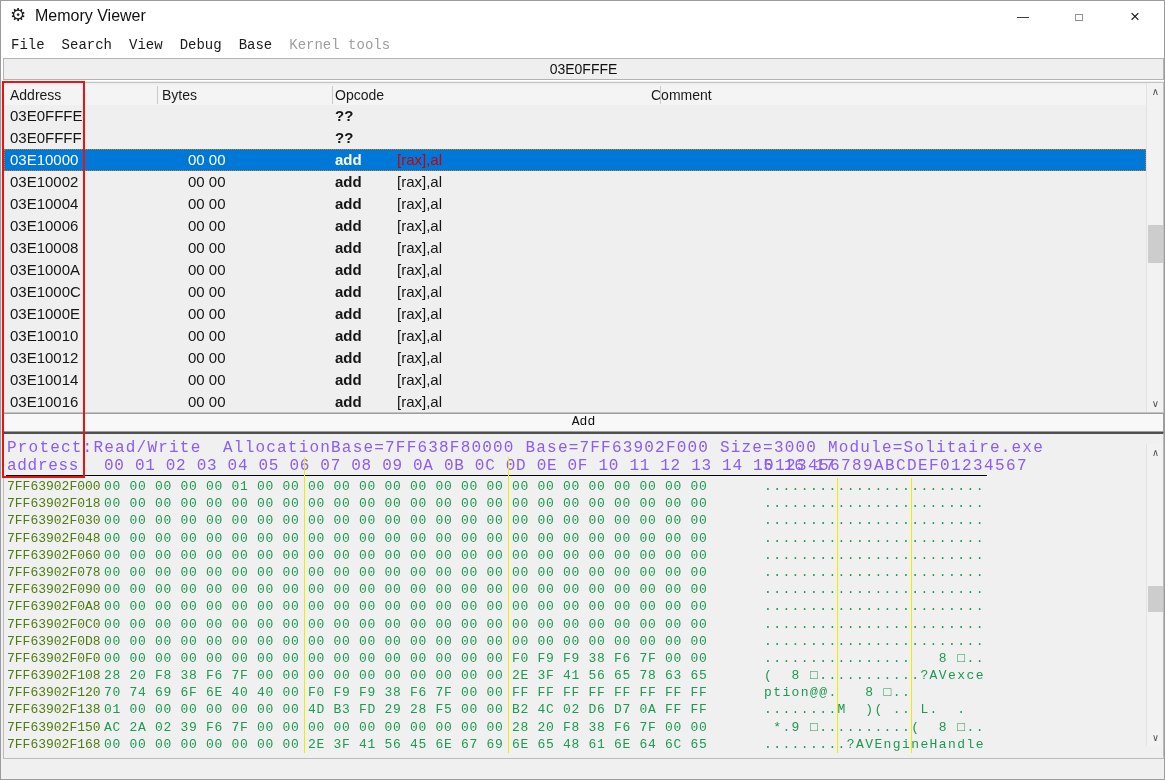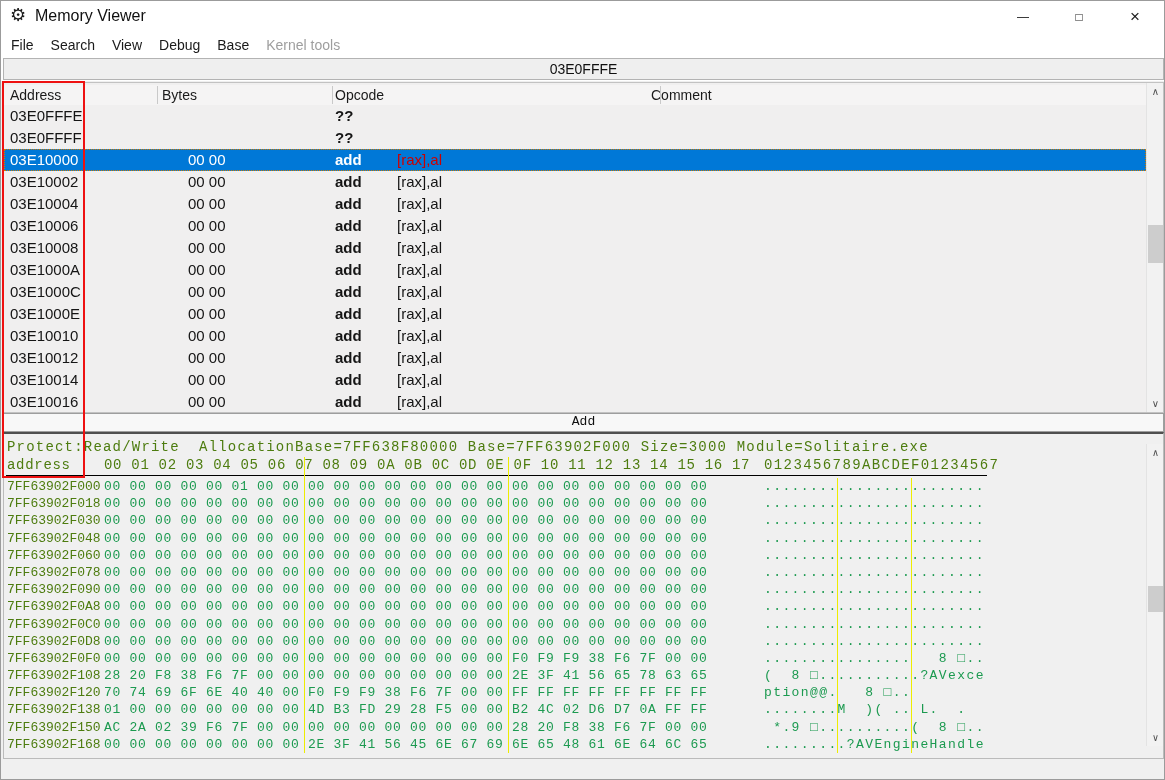--- a/index.html
+++ b/index.html
@@ -13,21 +13,21 @@
   .app-icon{position:absolute;left:9px;top:3px;font-size:18px;color:#1c1c1c;}
   .title{position:absolute;left:34px;top:6px;font-size:16px;color:#101010;}
   .win-controls{position:absolute;right:1px;top:0;height:31px;display:flex;}
   .win-btn{width:56px;height:31px;display:flex;align-items:center;justify-content:center;color:#1a1a1a;}
   .win-btn.min{font-size:12px;}
   .win-btn.max{font-size:12px;}
   .win-btn.close{font-size:17px;}
 
   .menubar{position:absolute;left:0;top:31px;width:100%;height:25px;background:#ffffff;
            display:flex;align-items:center;padding-left:10px;gap:17px;box-sizing:border-box;}
-  .menu-item{font-size:14px;color:#1a1a1a;white-space:nowrap;}
+  .menu-item{font-size:14px;color:#1a1a1a;white-space:nowrap;font-family:Liberation Mono, monospace;}
   .menu-item.disabled{color:#9e9e9e;}
 
   
   .addrbar{position:absolute;top:57px;left:2px;width:1161px;height:22px;background:#efefef;
            border:1px solid #b3b3b3;box-sizing:border-box;text-align:center;
            font-size:14px;line-height:20px;color:#101010;}
 
   
   .disasm{position:absolute;top:81px;left:2px;width:1161px;height:331px;background:#f0efef;
           border:1px solid #c2c2c2;box-sizing:border-box;overflow:hidden;}
@@ -56,21 +56,21 @@
 
   
   .addbar{position:absolute;top:412px;left:2px;width:1161px;height:19px;background:#f8f8f8;
           border:1px solid #9e9e9e;box-sizing:border-box;text-align:center;
           font-family:"Liberation Mono","DejaVu Sans Mono",monospace;font-size:13px;line-height:16px;color:#101010;}
 
   
   .hexpanel{position:absolute;top:431px;left:2px;width:1161px;height:327px;background:#f0f0f0;
             border:1px solid #bbbbbb;border-top:2px solid #4f4f4f;box-sizing:border-box;
             font-family:"Liberation Mono","DejaVu Sans Mono",monospace;overflow:hidden;}
-  .hexpanel .t{position:absolute;white-space:pre;font-size:14px;color:#4d7c0f;}
+  .hexpanel .t{position:absolute;white-space:pre;font-size:16px;color:#8b5cf6;}
   .hline1{left:3px;top:5px;letter-spacing:1.2px;}
   .h2addr{left:3px;top:23px;letter-spacing:0.7px;}
   .h2off{left:100px;top:23px;letter-spacing:0.7px;}
   .h2ascii{left:760px;top:23px;letter-spacing:1.4px;}
   .hunderline{position:absolute;left:2px;top:41px;width:981px;height:1px;background:#000;}
   .hrows{position:absolute;left:0;top:44px;right:18px;}
   .hrow{position:relative;height:17.2px;}
   .hrow span{position:absolute;top:0;line-height:17.2px;font-size:13px;white-space:pre;}
   .haddr{left:3px;color:#4d7c0f;}
   .hbytes{left:100px;letter-spacing:0.7px;color:#1c9a50;}

